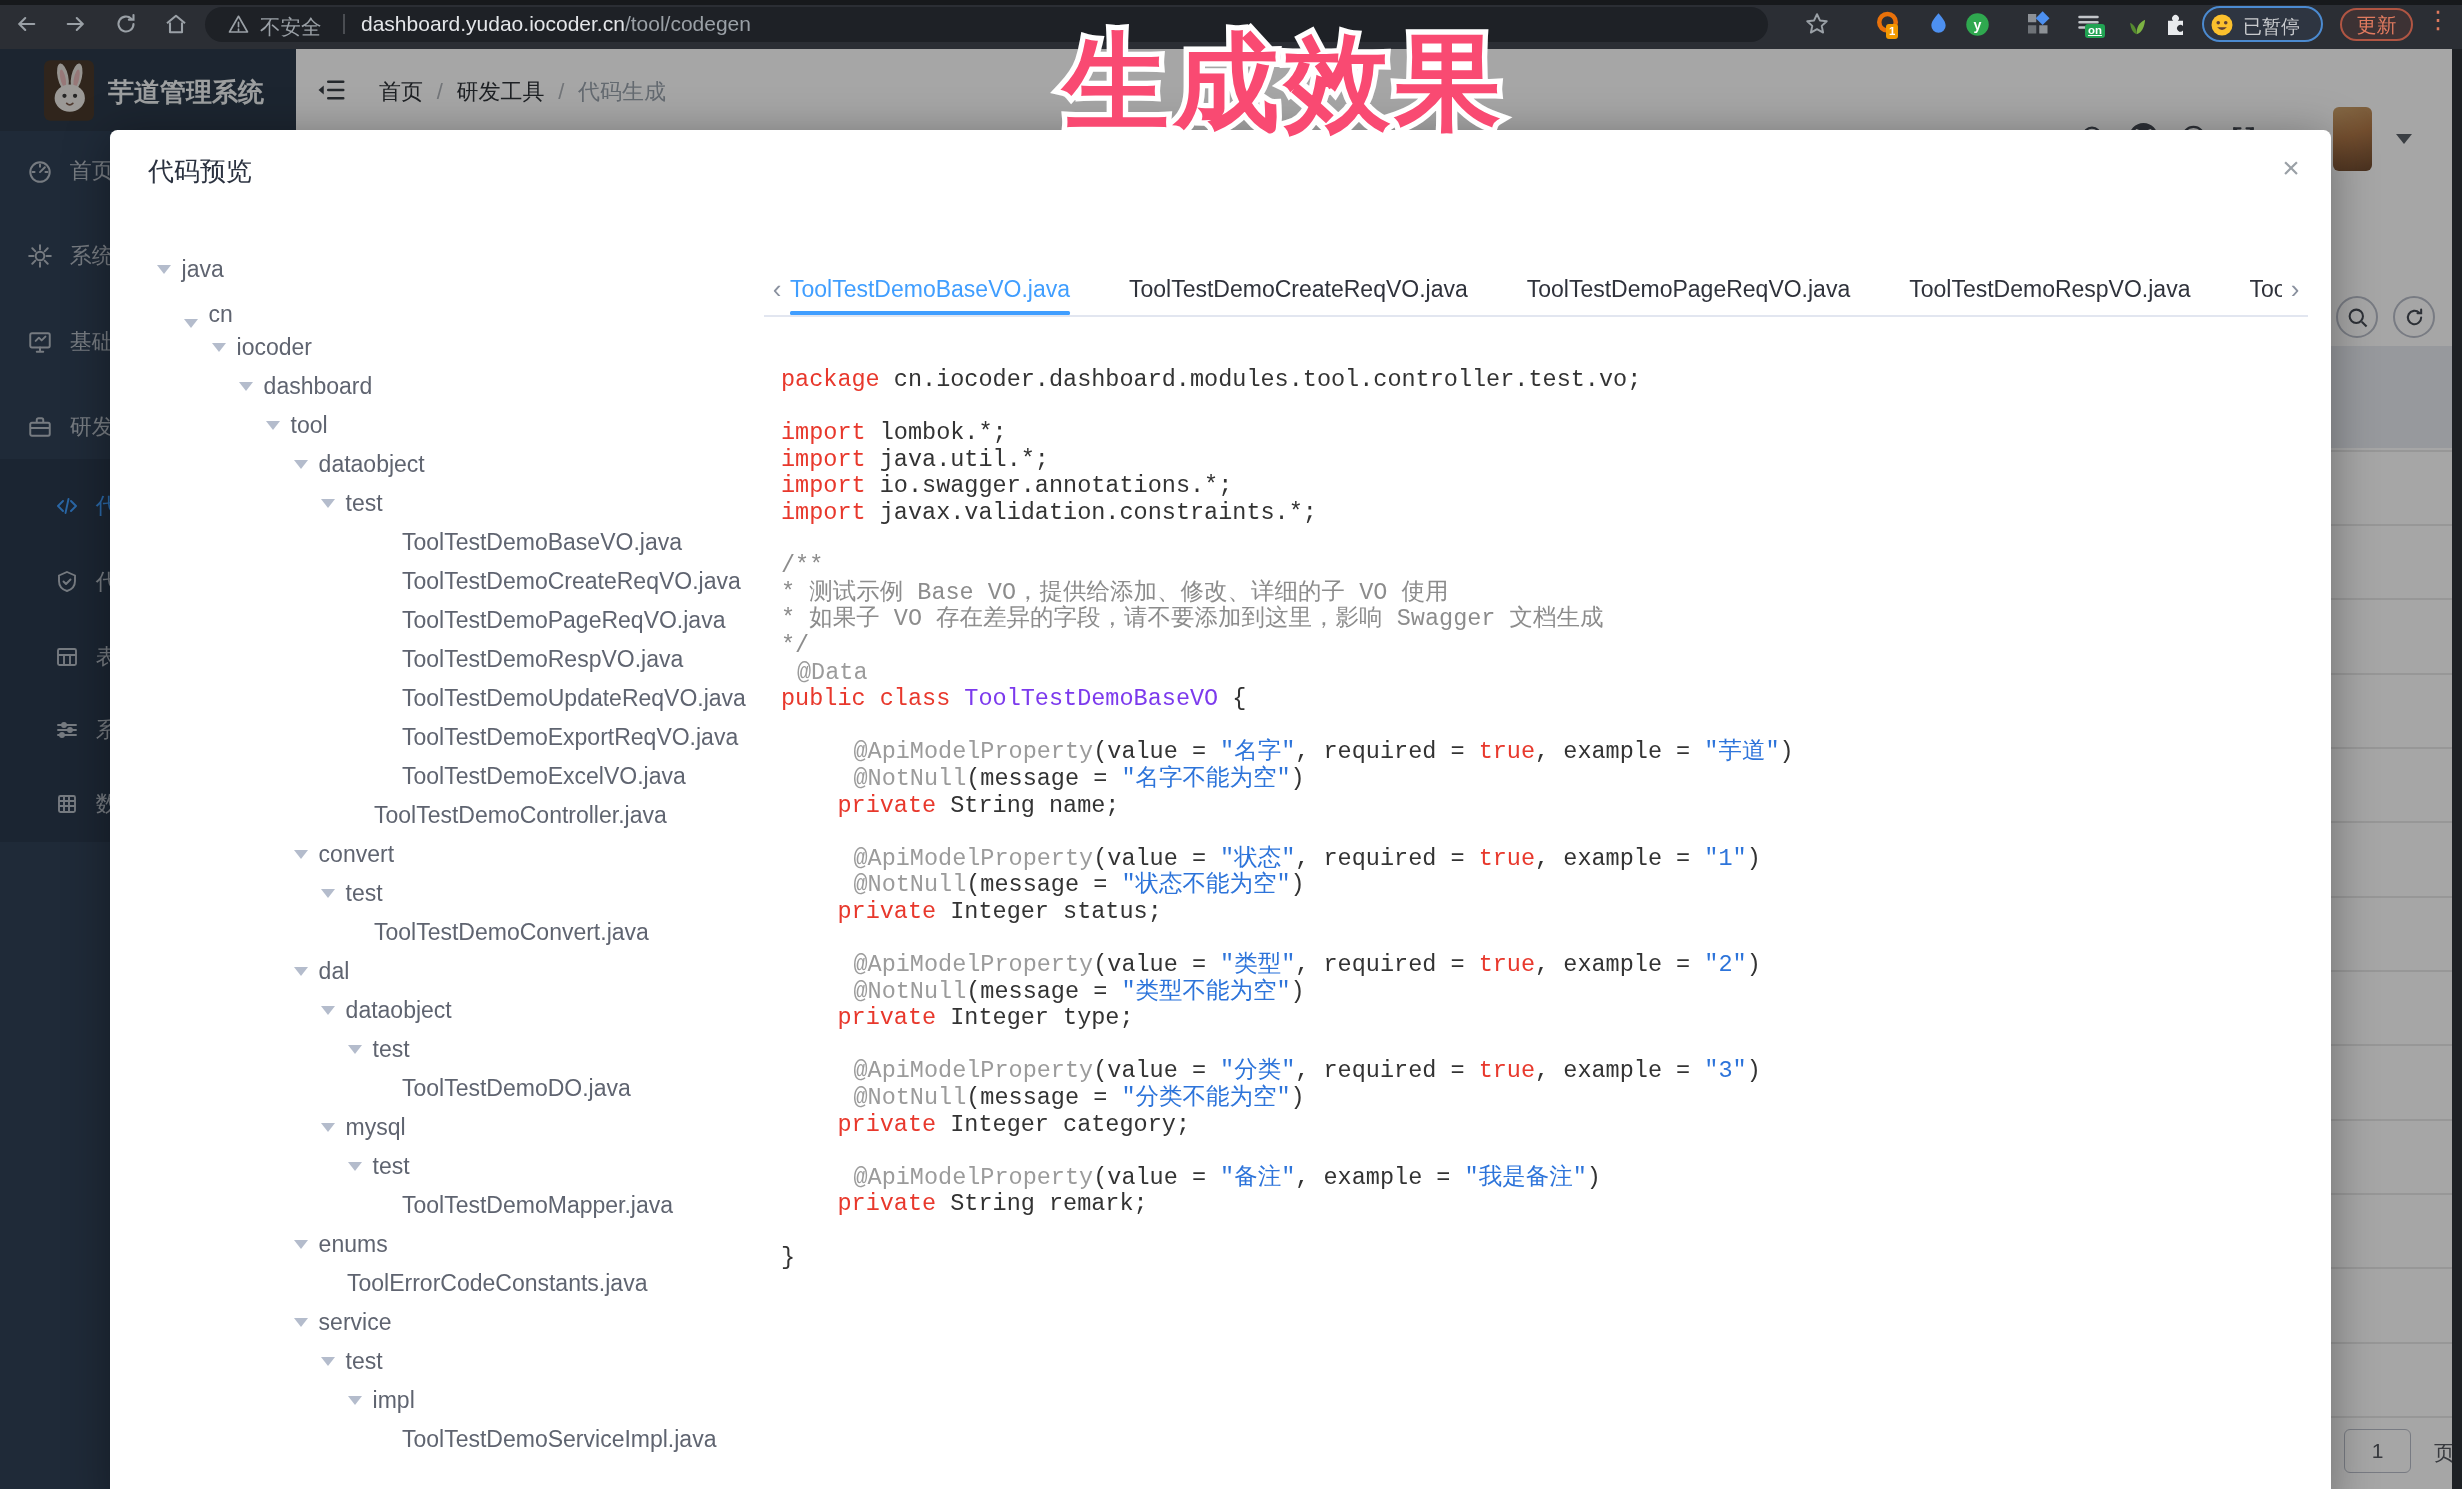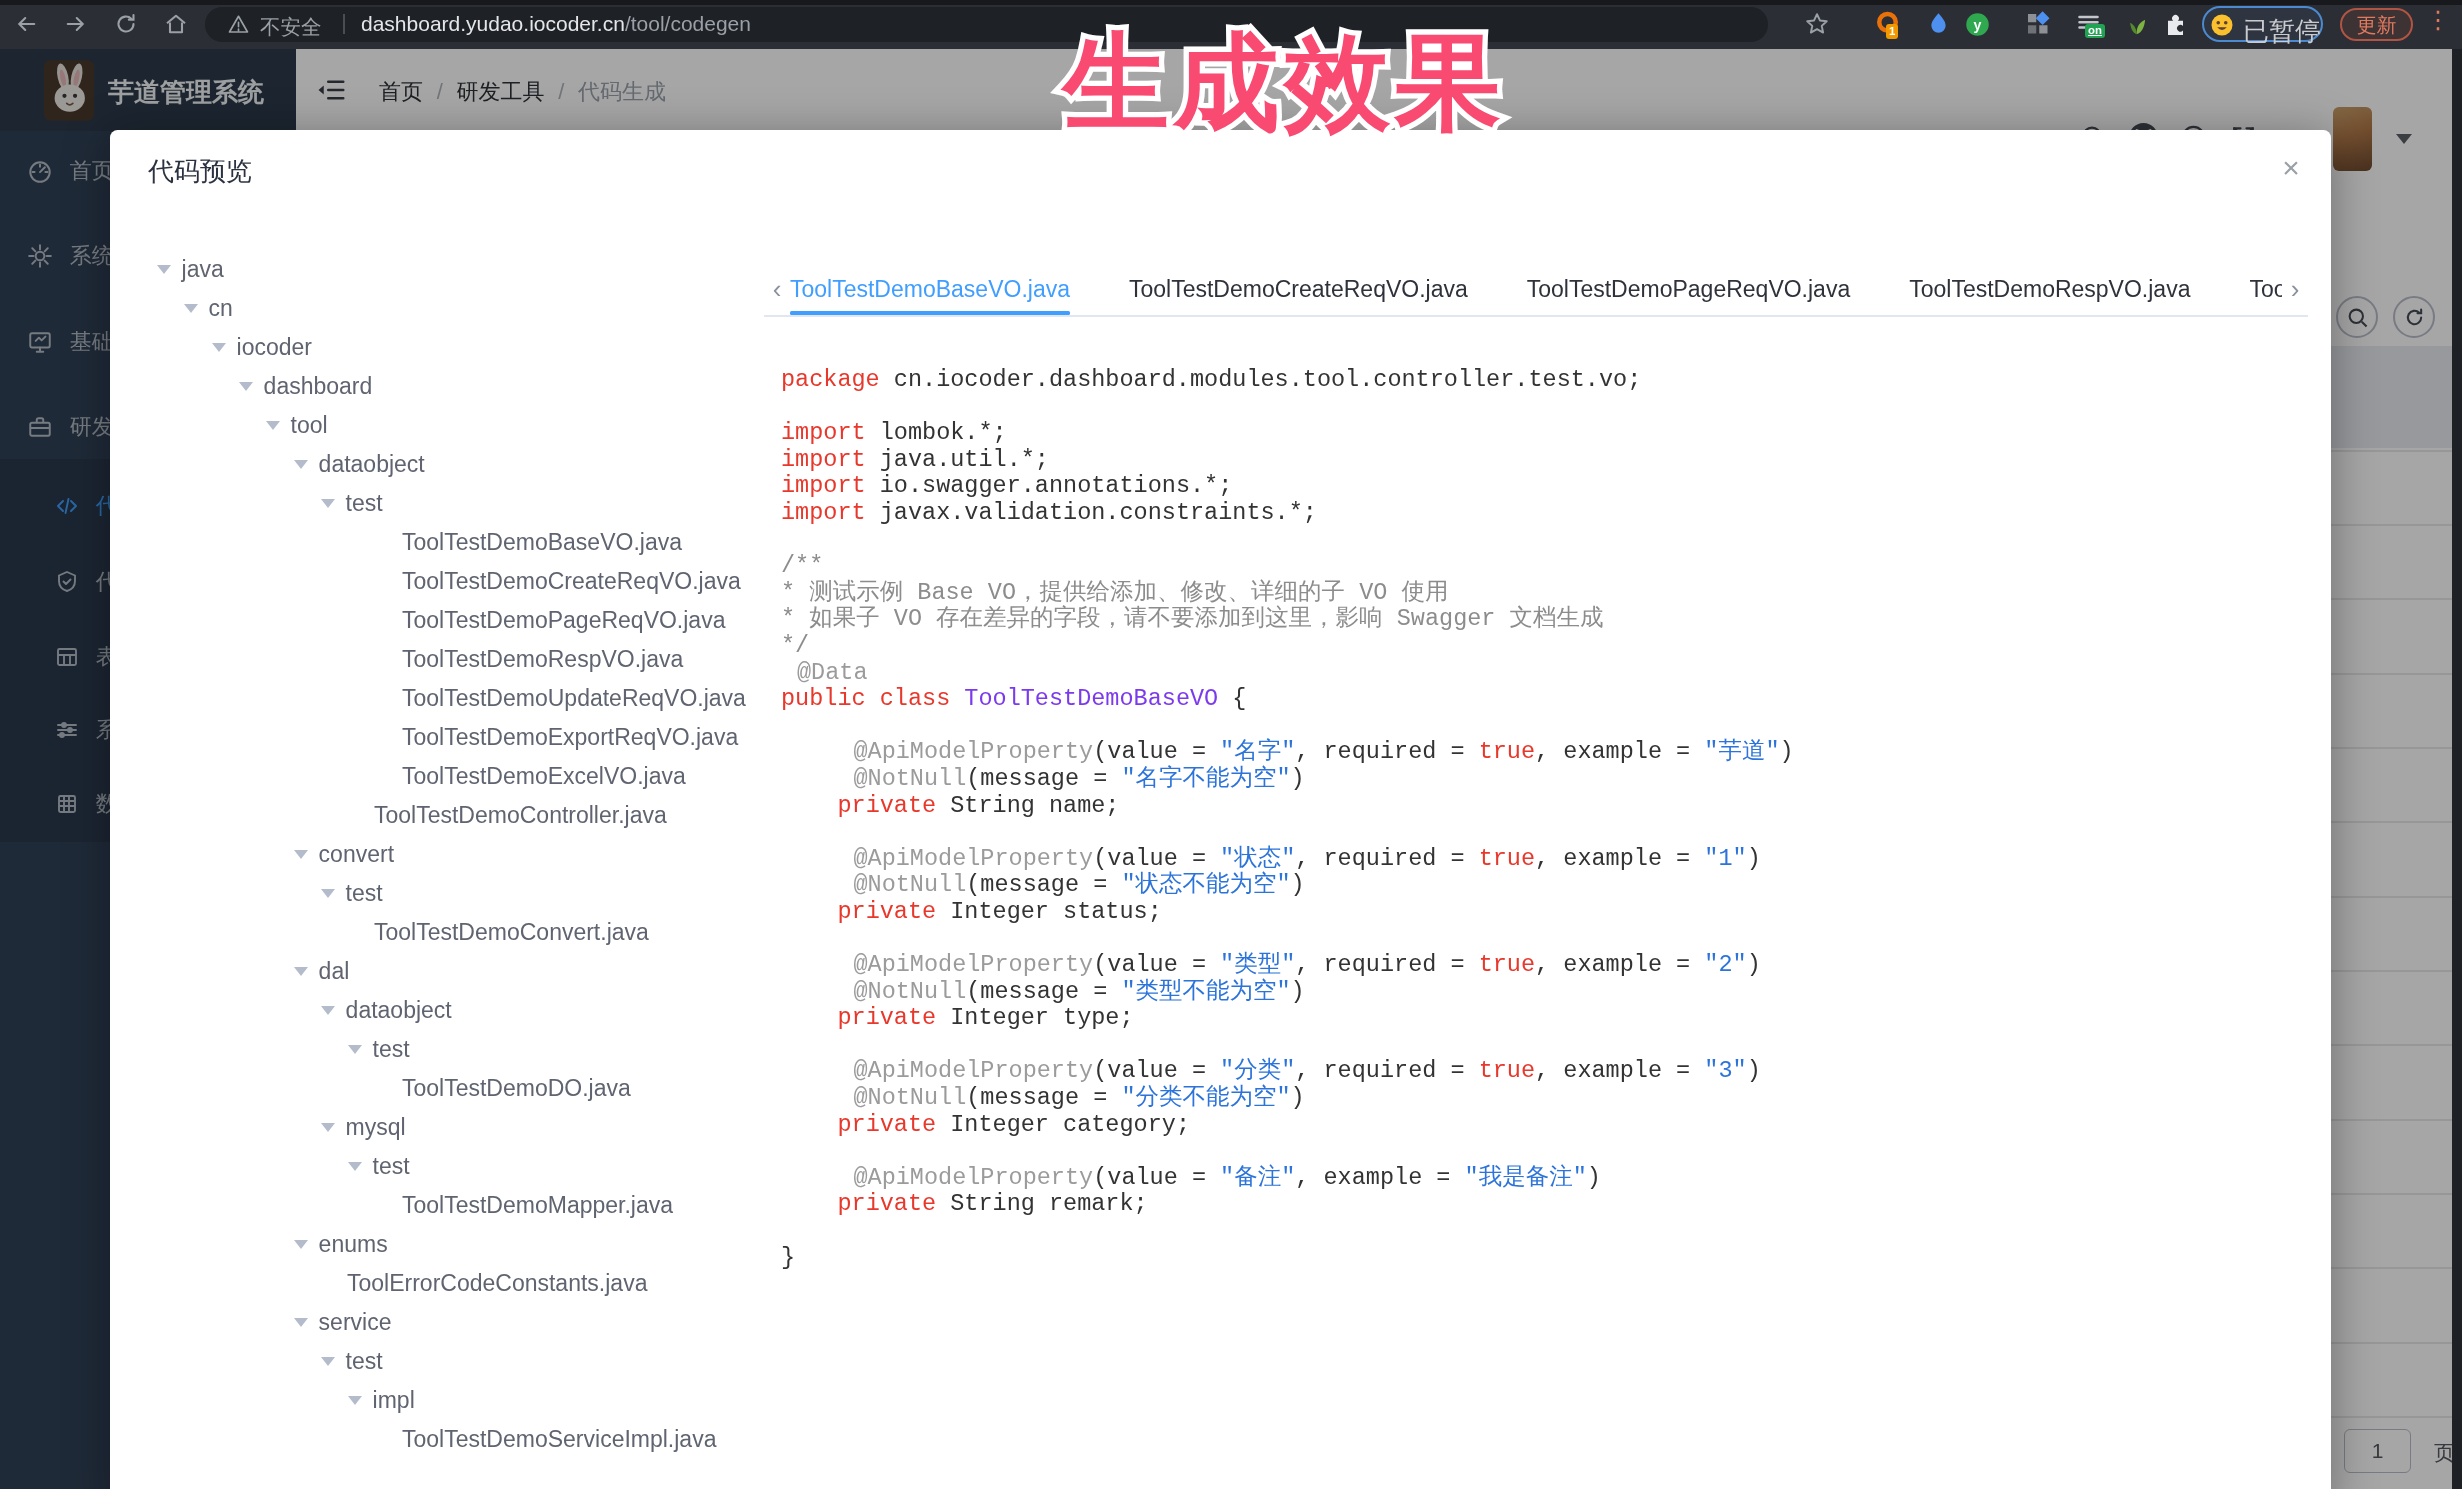--- a/index.html
+++ b/index.html
@@ -16,21 +16,21 @@
   .sec-label{position:absolute;left:55px;top:6px;font-size:20.5px;color:#9aa0a6;}
   .url-div{position:absolute;left:138px;top:7.6px;width:1.5px;height:20px;background:#4a4d52;}
   .url-text{position:absolute;left:156px;top:5.3px;font-size:21px;color:#e4e6e9;white-space:nowrap;}
   .url-path{color:#9aa0a6;}
   .ext{position:absolute;top:10.6px;width:27px;height:27px;}
   .ext-badge{position:absolute;border-radius:3px;background:#f29900;color:#fff;font-size:11.4px;
     font-weight:bold;line-height:1;padding:1.5px 3px;}
   .badge-on{background:#21a353;text-decoration:underline;}
   .paused-pill{position:absolute;left:2202px;top:6px;width:121px;height:36px;border-radius:18px;
     border:2.3px solid #4b8ad0;background:rgba(60,90,130,.18);}
-  .paused-label{position:absolute;left:39px;top:6px;font-size:26px;color:#c9cbce;}
+  .paused-label{position:absolute;left:39px;top:6px;font-size:19px;color:#c9cbce;}
   .update-chip{position:absolute;left:2340px;top:7.6px;width:73px;height:33px;border-radius:16.7px;
     border:2.3px solid #b05543;background:rgba(196,84,61,.12);color:#e07a5f;font-size:20px;
     text-align:center;line-height:30px;}
   .chrome-dots{position:absolute;left:2426px;top:6px;font-size:24px;color:#e07a5f;letter-spacing:0;}
 
   
   .app{position:absolute;left:0;top:49px;width:2462px;height:1441px;background:#fff;}
   .logo-block{position:absolute;left:0;top:0;width:296px;height:82px;background:#2b3a4a;}
   .logo-img{position:absolute;left:44px;top:10.6px;width:50px;height:61px;border-radius:6px;overflow:hidden;}
   .app-title{position:absolute;left:108px;top:26px;font-size:26px;font-weight:bold;color:#f2f4f6;white-space:nowrap;}
@@ -320,21 +320,21 @@
           <div class="tab">ToolTestDemoUpdateReqVO.java</div>
         </div>
       <span class="tab-arrow">›</span>
     </div>
 
     <div class="tree" id="file-tree">
         <div class="trow" style="padding-left: 3px;">
           <span class="tcaret"></span>
           <span>java</span>
         </div>
-        <div class="trow" style="padding-left: 30px;">
+        <div class="trow" style="padding-left: 30px; align-items: flex-end;">
           <span class="tcaret"></span>
           <span>cn</span>
         </div>
         <div class="trow" style="padding-left: 58px;">
           <span class="tcaret"></span>
           <span>iocoder</span>
         </div>
         <div class="trow" style="padding-left: 85px;">
           <span class="tcaret"></span>
           <span>dashboard</span>

